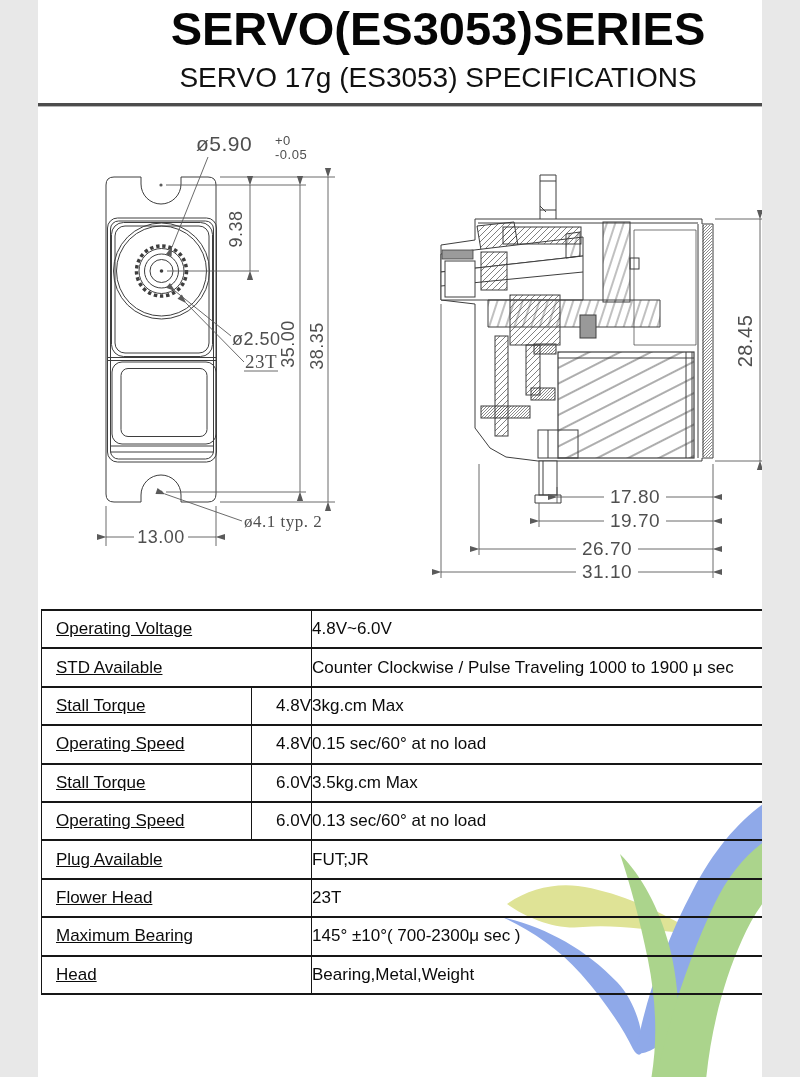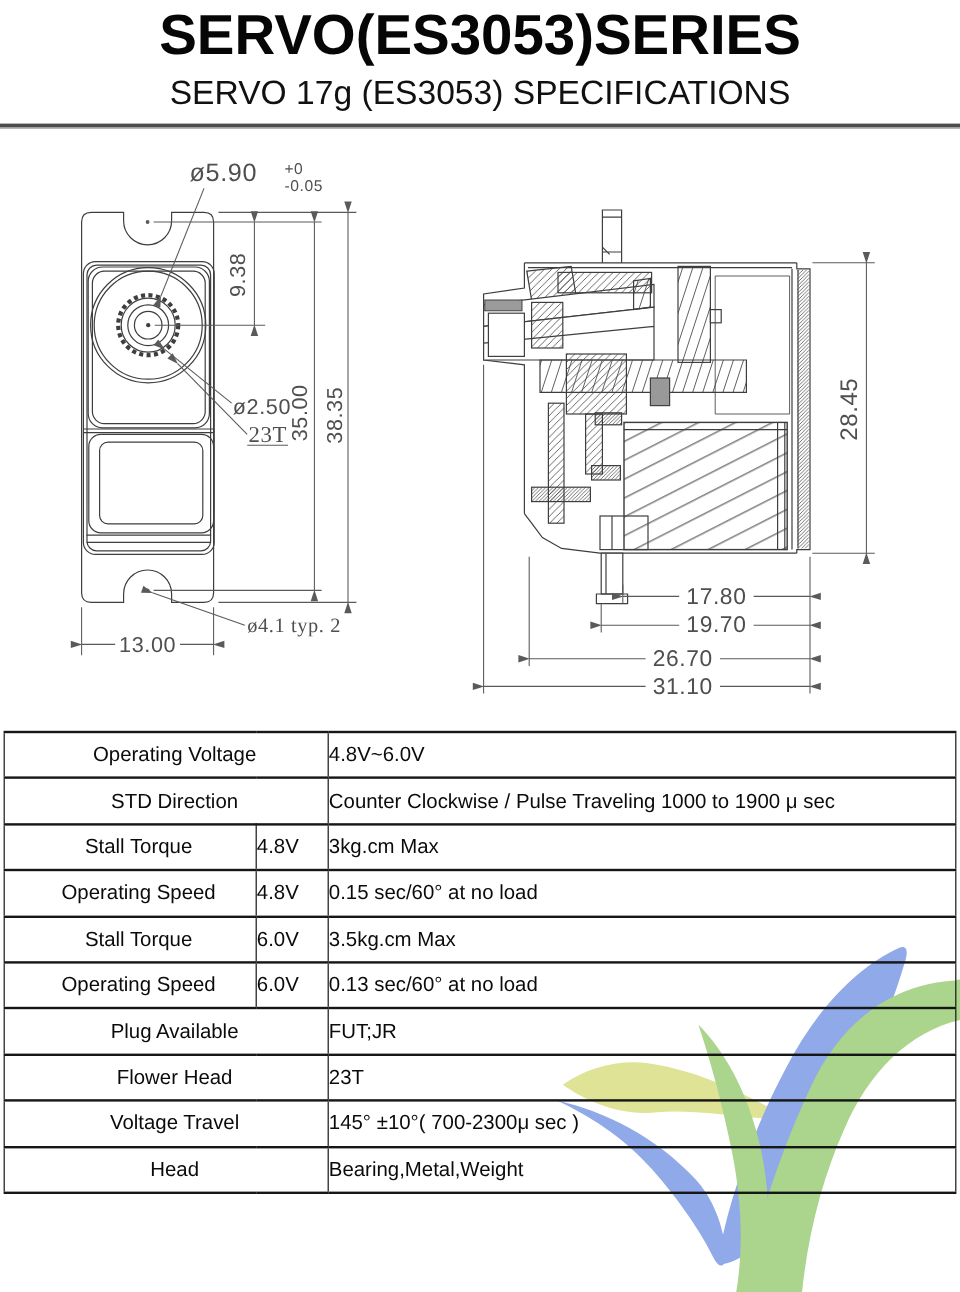--- a/index.html
+++ b/index.html
@@ -1,32 +1,32 @@
 <!DOCTYPE html>
 <html><head>
 <meta charset="utf-8">
 <style>
   html,body{margin:0;padding:0;background:#e8e8e8;}
-  .page{position:relative;width:800px;height:1077px;background:#ffffff;overflow:hidden;
+  .page{position:relative;width:724px;height:1077px;background:#ffffff;overflow:hidden;
         font-family:"Liberation Sans",sans-serif;margin:0 auto;}
   .hdr{position:absolute;top:0;left:0;width:800px;text-align:center;z-index:3;}
   .title{position:absolute;top:1px;left:0;width:800px;font-size:47px;font-weight:bold;
          color:#060606;letter-spacing:0px;}
   .subtitle{position:absolute;top:62px;left:0;width:800px;font-size:28px;font-weight:400;
             color:#111;}
   .rule{position:absolute;top:103px;left:0;width:800px;height:3px;background:#4c4c4c;
         border-bottom:1px solid #b5b5b5;z-index:3;}
   .drawings{position:absolute;top:104px;left:0;z-index:2;}
   .wm{position:absolute;top:0;left:0;z-index:1;pointer-events:none;}
   .spec{position:absolute;top:609px;left:3px;width:794px;border-collapse:collapse;
         table-layout:fixed;z-index:2;background:transparent;}
   .spec td{border:1px solid #161616;border-top-width:2px;border-bottom-width:2px;
            height:36.4px;font-size:17px;color:#0b0b0b;padding:0;}
-  .spec td.lbl{padding-left:14px;text-align:center;}
-  .spec td.volt{text-align:left;}
+  .spec td.lbl{padding-left:14px;text-align:left;text-decoration:underline;}
+  .spec td.volt{text-align:right;}
   .spec td.val{text-align:left;}
   text{fill:#4f4f4f;font-family:"Liberation Sans",sans-serif;letter-spacing:0.5px;}
   .serif{font-family:"Liberation Serif",serif;letter-spacing:0.5px;}
 </style>
 </head>
 <body>
 
 <div class="page">
 
   <svg class="wm" width="800" height="1077" viewBox="0 0 800 1077" aria-hidden="true">
@@ -199,21 +199,21 @@
         <col style="width:210px">
         <col style="width:60px">
         <col>
       </colgroup>
     <tbody>
       <tr>
         <td class="lbl" colspan="2">Operating Voltage</td>
         <td class="val">4.8V~6.0V</td>
       </tr>
       <tr>
-        <td class="lbl" colspan="2">STD Direction</td>
+        <td class="lbl" colspan="2">STD Available</td>
         <td class="val">Counter Clockwise / Pulse Traveling 1000 to 1900 μ sec</td>
       </tr>
       <tr>
         <td class="lbl">Stall Torque</td>
         <td class="volt">4.8V</td>
         <td class="val">3kg.cm Max</td>
       </tr>
       <tr>
         <td class="lbl">Operating Speed</td>
         <td class="volt">4.8V</td>
@@ -231,21 +231,21 @@
       </tr>
       <tr>
         <td class="lbl" colspan="2">Plug Available</td>
         <td class="val">FUT;JR</td>
       </tr>
       <tr>
         <td class="lbl" colspan="2">Flower Head</td>
         <td class="val">23T</td>
       </tr>
       <tr>
-        <td class="lbl" colspan="2">Voltage Travel</td>
+        <td class="lbl" colspan="2">Maximum Bearing</td>
         <td class="val">145° ±10°( 700-2300μ sec )</td>
       </tr>
       <tr>
         <td class="lbl" colspan="2">Head</td>
         <td class="val">Bearing,Metal,Weight</td>
       </tr>
     </tbody>
   </table>
 
 </div>

